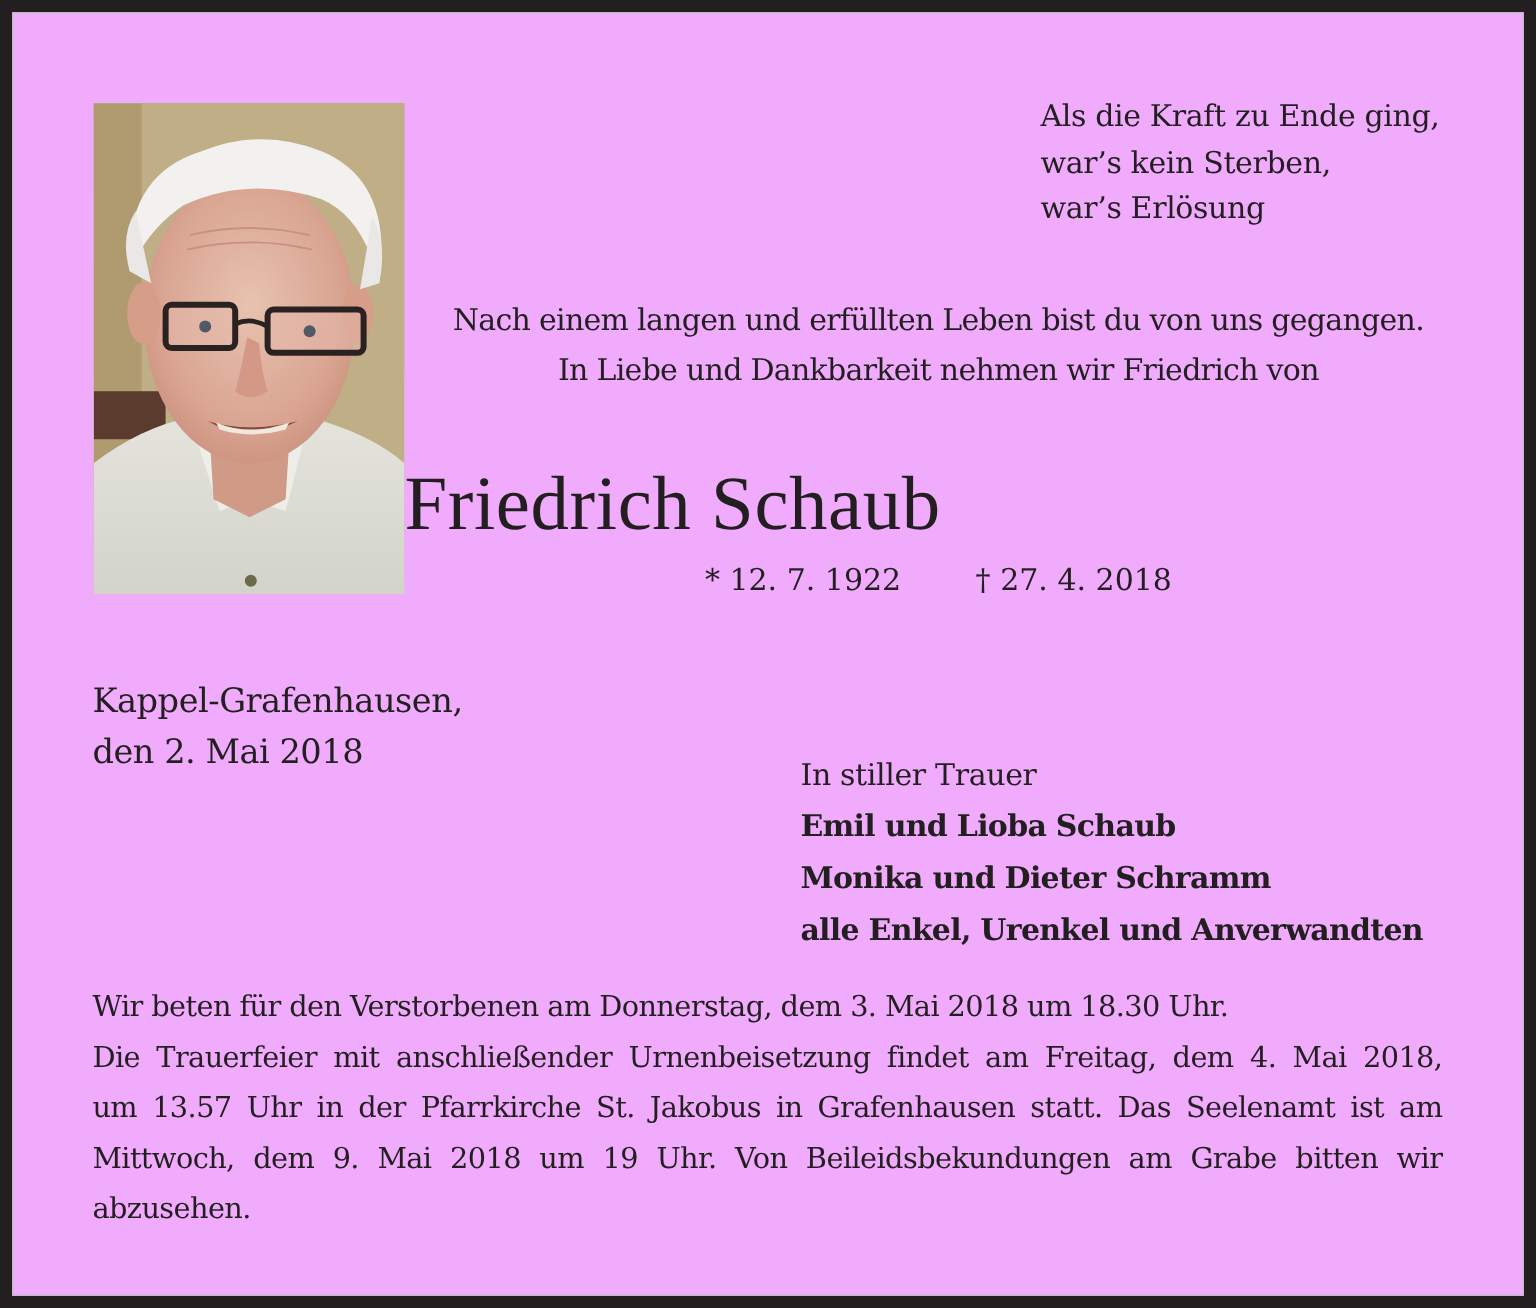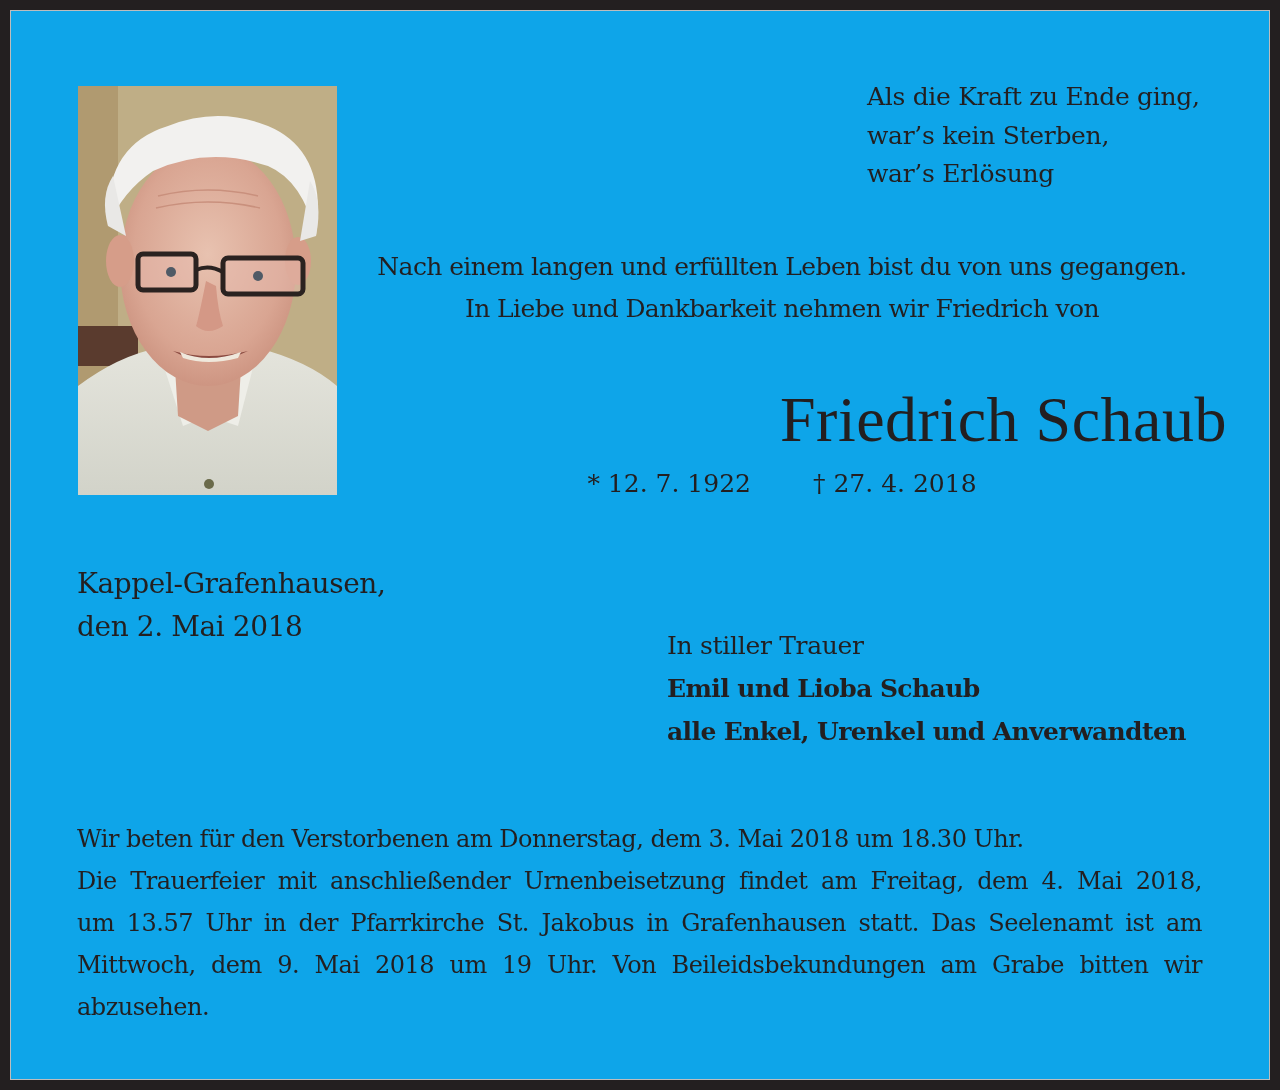--- a/index.html
+++ b/index.html
@@ -8,21 +8,21 @@
     background: #231f20;
     position: relative;
     overflow: hidden;
     font-family: "DejaVu Serif", "Liberation Serif", serif;
     color: #231f20;
   }
   .page {
     position: absolute;
     left: 10px; top: 10px;
     width: 1260px; height: 1070px;
-    background: #0ea5e9;
+    background: #f0abfc;
     box-shadow: inset 0 0 0 1px #bdbdbd;
   }
   .abs { position: absolute; }
   .photo {
     left: 68px; top: 76px; width: 259px; height: 409px;
     overflow: hidden;
     background: linear-gradient(180deg, #b9a47c 0%, #c7b48c 40%, #cfc2a0 70%, #d9d6cb 100%);
   }
   .photo svg { display: block; }
   .poem {
@@ -33,21 +33,21 @@
   .poem div { white-space: nowrap; }
   .intro {
     left: 327px; width: 890px; top: 236px;
     text-align: center;
     font-size: 25px; line-height: 42px;
     letter-spacing: -0.6px;
   }
   .intro div { white-space: nowrap; text-align: center; }
   .name {
     left: 327px; width: 890px; top: 372px;
-    text-align: right;
+    text-align: left;
     font-family: "Liberation Serif", "DejaVu Serif", serif;
     font-size: 64px; line-height: 76px;
     letter-spacing: 0.5px;
   }
   .dates {
     left: 327px; width: 890px; top: 458px;
     text-align: center;
     font-size: 25px; line-height: 32px;
     white-space: pre;
   }
@@ -143,20 +143,21 @@
   <div class="abs dates"><span>* 12. 7. 1922</span><span class="gap"></span><span>† 27. 4. 2018</span></div>
 
   <div class="abs place">
     <div>Kappel-Grafenhausen,</div>
     <div>den 2. Mai 2018</div>
   </div>
 
   <div class="abs mourners">
     <div>In stiller Trauer</div>
     <div class="bold">Emil und Lioba Schaub</div>
+    <div class="bold">Monika und Dieter Schramm</div>
     <div class="bold">alle Enkel, Urenkel und Anverwandten</div>
   </div>
 
   <div class="abs body-text">
     <span class="line last">Wir beten für den Verstorbenen am Donnerstag, dem 3. Mai 2018 um 18.30 Uhr.</span>
     <span class="line">Die Trauerfeier mit anschließender Urnenbeisetzung findet am Freitag, dem 4. Mai 2018,</span>
     <span class="line">um 13.57 Uhr in der Pfarrkirche St. Jakobus in Grafenhausen statt. Das Seelenamt ist am</span>
     <span class="line">Mittwoch, dem 9. Mai 2018 um 19 Uhr. Von Beileidsbekundungen am Grabe bitten wir</span>
     <span class="line last">abzusehen.</span>
   </div>

